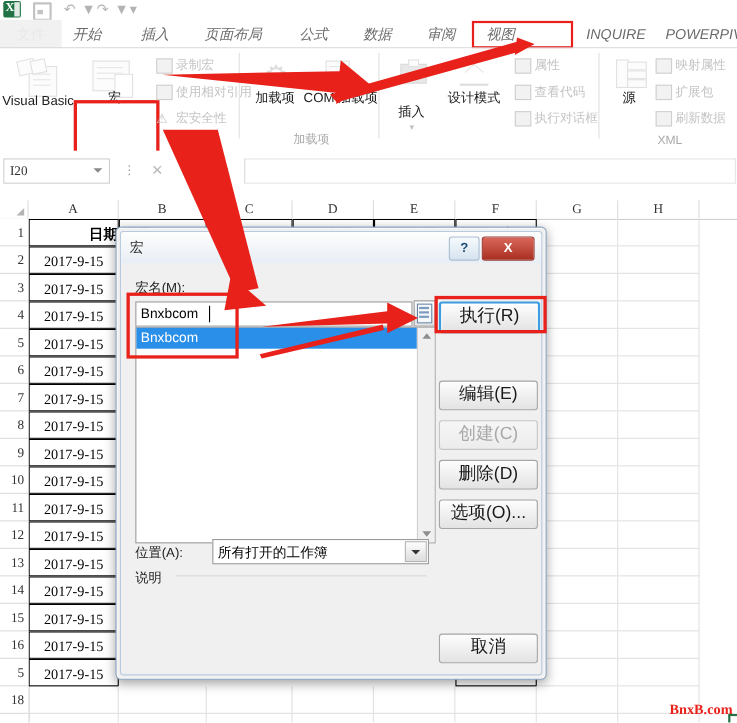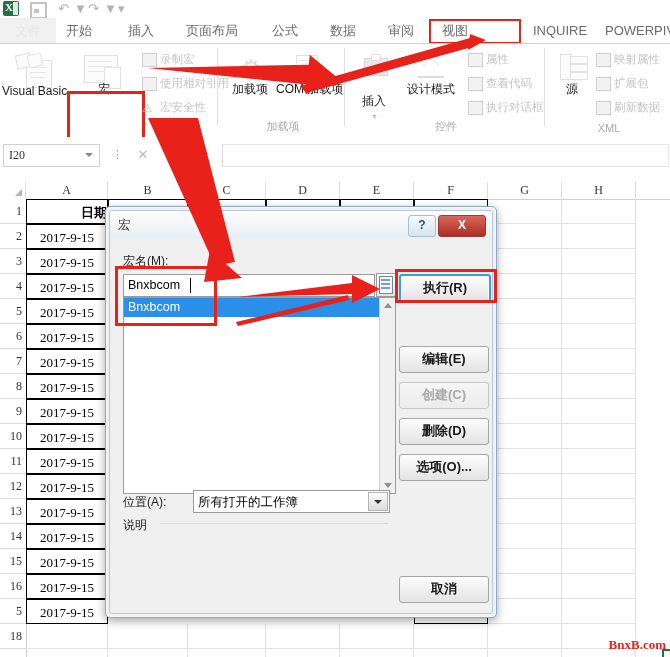--- a/index.html
+++ b/index.html
@@ -21,21 +21,21 @@
   #undo-ico{left:58px;font-size:15px;}
   #undo-dd{left:74px;font-size:7px;top:7px;}
   #redo-ico{left:88px;font-size:15px;}
   #redo-dd{left:104px;font-size:7px;top:7px;}
   #more-dd{left:118px;font-size:9px;top:4px;}
 
   
   #tabbar{position:absolute;left:0;top:18px;width:670px;height:26px;background:#fff;}
   #tabbar .filetab{position:absolute;left:0;top:0;width:56px;height:26px;background:#f1f1f1;color:#fff;}
   #tabbar .filetab span{display:block;text-align:center;line-height:26px;font-size:13px;color:#e8e8e8;}
-  .tab{position:absolute;top:0;height:26px;line-height:26px;font-size:13px;color:#6b6b6b;white-space:nowrap;}
+  .tab{position:absolute;top:0;height:26px;line-height:26px;font-size:13px;color:#6b6b6b;white-space:nowrap;font-style:italic;}
   .tab.active{color:#217346;}
   #tab-dev-box{position:absolute;left:429px;top:1px;width:92px;height:25px;border:2px solid #e8211b;box-sizing:border-box;}
   #tabline{position:absolute;left:0;top:43px;width:670px;height:1px;background:#d4d4d4;}
 
   
   #ribbon{position:absolute;left:0;top:44px;width:670px;height:92px;background:#fff;}
   #ribbon .sep{position:absolute;top:4px;width:1px;height:78px;background:#e0e0e0;}
   .grp-label{position:absolute;bottom:2px;font-size:11px;color:#a9a9a9;text-align:center;}
   .bigbtn{position:absolute;text-align:center;color:#b8b8b8;font-size:11.5px;}
   .bigbtn .lbl{position:absolute;left:0;width:100%;bottom:0;white-space:nowrap;}
@@ -112,21 +112,21 @@
   #lb-scroll .ar{position:absolute;left:4px;width:0;height:0;border-left:4px solid transparent;border-right:4px solid transparent;}
   #lb-scroll .up{top:5px;border-bottom:5px solid #8e8e8e;}
   #lb-scroll .dn{bottom:5px;border-top:5px solid #8e8e8e;}
   #loc-select{position:absolute;left:83px;top:279px;width:195px;height:21px;border:1px solid #9a9a9a;background:#fff;}
   #loc-select .v{position:absolute;left:4px;top:3px;font-size:12.5px;color:#000;}
   #loc-select .dd{position:absolute;right:1px;top:1px;width:18px;height:17px;border:1px solid #b4b4b4;
                   background:linear-gradient(#fdfdfd,#dcdcdc);}
   #loc-select .dd:after{content:"";position:absolute;left:5px;top:7px;border-left:4px solid transparent;border-right:4px solid transparent;border-top:4px solid #333;}
   #desc-rule{position:absolute;left:50px;top:312px;width:228px;height:1px;background:#d8d8d8;}
   .dbtn{position:absolute;width:88px;height:25px;border:1px solid #a6a6a6;border-radius:3px;
-        background:linear-gradient(#fdfdfd,#e3e3e3);text-align:center;line-height:24px;font-size:13px;color:#1a1a1a;font-weight:bold;}
+        background:linear-gradient(#fdfdfd,#e3e3e3);text-align:center;line-height:24px;font-size:16px;color:#1a1a1a;}
   .dbtn.disabled{color:#a8a8a8;background:linear-gradient(#f6f6f6,#ececec);border-color:#c6c6c6;}
   .dbtn.default{border:2px solid #3c9ce0;box-shadow:0 0 0 1px #fff inset;}
   #run-hl{position:absolute;left:285px;top:58px;width:102px;height:34px;border:3px solid #e8211b;box-sizing:border-box;}
 
   
   #arrows{position:absolute;left:0;top:0;width:670px;height:657px;pointer-events:none;}
 </style>
 </head>
 <body>
 
@@ -237,21 +237,20 @@
     <span class="tx">属性</span>
   </div>
   <div class="smallitem" style="left:468px;top:32px;">
     <span class="gi"></span>
     <span class="tx">查看代码</span>
   </div>
   <div class="smallitem" style="left:468px;top:56px;">
     <span class="gi"></span>
     <span class="tx">执行对话框</span>
   </div>
-  <div class="grp-label" style="left:348px;width:196px;">控件</div>
   <div class="sep" style="left:544px"></div>
 
   <div class="bigbtn" style="left:550px;top:6px;width:44px;height:70px">
     <div class="glyph" style="left:10px;top:4px;width:26px;height:28px;">
       <div class="gbox" style="left:0px;top:0px;width:10px;height:24px;"></div>
       <div class="gbox" style="left:10px;top:2px;width:16px;height:6px;"></div>
       <div class="gbox" style="left:10px;top:10px;width:16px;height:6px;"></div>
       <div class="gbox" style="left:10px;top:18px;width:16px;height:6px;"></div>
     </div>
     <span class="lbl" style="bottom:22px">源</span>

